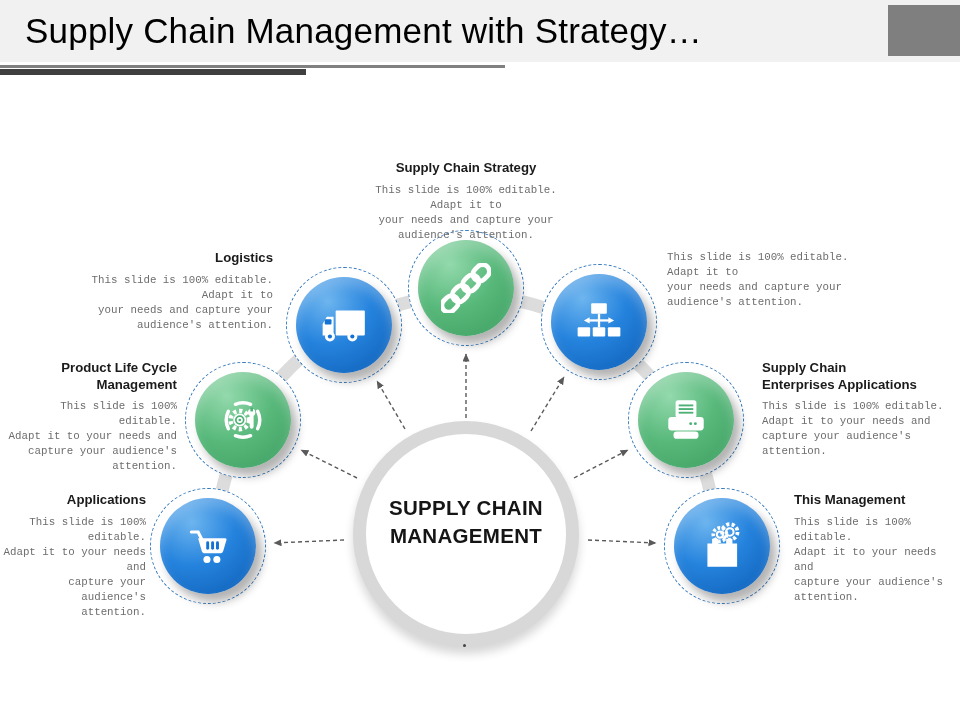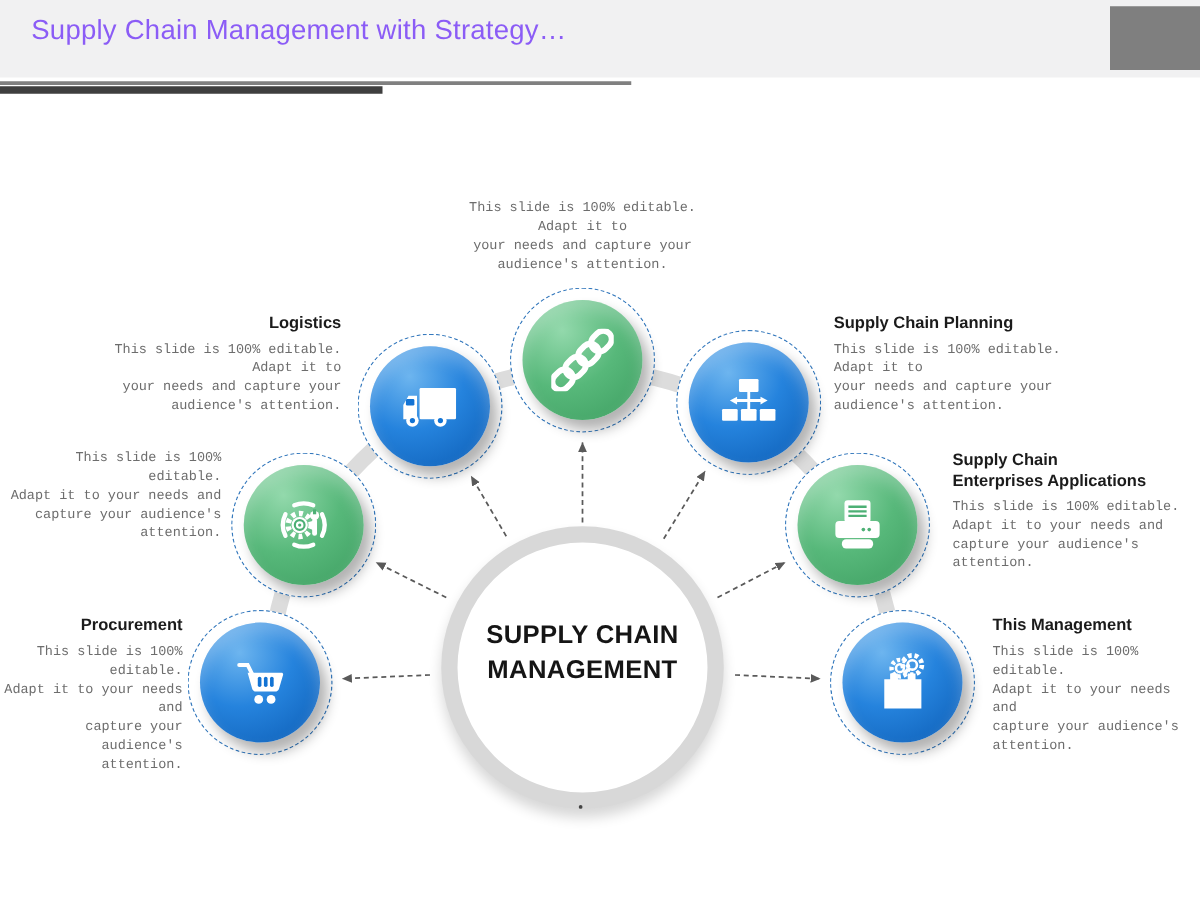--- a/index.html
+++ b/index.html
@@ -3,21 +3,21 @@
 <meta charset="utf-8">
 <style>
   html,body{margin:0;padding:0;}
   body{
     width:960px;height:720px;position:relative;overflow:hidden;
     background:#ffffff;
     font-family:"Liberation Sans", sans-serif;
   }
   
   .header-band{position:absolute;left:0;top:0;width:960px;height:62px;background:#f1f1f2;}
-  .slide-title{position:absolute;left:25px;top:11px;font-size:22px;color:#8b5cf6;letter-spacing:.2px;white-space:nowrap;}
+  .slide-title{position:absolute;left:25px;top:11px;font-size:35px;color:#000000;letter-spacing:.2px;white-space:nowrap;}
   .accent-square{position:absolute;left:888px;top:5px;width:72px;height:51px;background:#7f7f7f;}
   .rule-gray{position:absolute;left:0;top:65px;width:505px;height:2.5px;background:#808080;}
   .rule-dark{position:absolute;left:0;top:69px;width:306px;height:5.5px;background:#3f3f3f;}
   
   .diagram-svg{position:absolute;left:0;top:0;z-index:1;}
   
   .sat-ring{position:absolute;width:116px;height:116px;border-radius:50%;background:#fff;
     border:1.4px dashed #3579bd;box-sizing:border-box;z-index:3;}
   .bubble{position:absolute;width:96px;height:96px;border-radius:50%;z-index:4;
     display:flex;align-items:center;justify-content:center;
@@ -167,57 +167,59 @@
   </svg>
 </div>
 
 <div class="hub">
   <div class="hub-label">SUPPLY CHAIN
 MANAGEMENT</div>
 </div>
 <div class="stray-dot"></div>
 
 <div class="label align-c" style="left:356px;top:160px;width:220px">
+  <div class="t">Supply Chain Strategy</div>
   <div class="d">This slide is 100% editable. Adapt it to
 your needs and capture your
 audience's attention.</div>
 </div>
 
 <div class="label align-r" style="right:687px;top:250px;width:200px">
   <div class="t">Logistics</div>
   <div class="d">This slide is 100% editable. Adapt it to
 your needs and capture your
 audience's attention.</div>
 </div>
 
 <div class="label align-l" style="left:667px;top:250px;width:210px">
-  <div class="t">Supply Chain Planning</div>
   <div class="d">This slide is 100% editable. Adapt it to
 your needs and capture your
 audience's attention.</div>
 </div>
 
 <div class="label align-r" style="right:783px;top:360px;width:170px">
+  <div class="t">Product Life Cycle
+Management</div>
   <div class="d">This slide is 100% editable.
 Adapt it to your needs and
 capture your audience's
 attention.</div>
 </div>
 
 <div class="label align-l" style="left:762px;top:360px;width:190px">
   <div class="t">Supply Chain
 Enterprises Applications</div>
   <div class="d">This slide is 100% editable.
 Adapt it to your needs and
 capture your audience's
 attention.</div>
 </div>
 
 <div class="label align-r" style="right:814px;top:492px;width:145px">
-  <div class="t">Procurement</div>
+  <div class="t">Applications</div>
   <div class="d">This slide is 100% editable.
 Adapt it to your needs and
 capture your audience's
 attention.</div>
 </div>
 
 <div class="label align-l" style="left:794px;top:492px;width:150px">
   <div class="t">This Management</div>
   <div class="d">This slide is 100% editable.
 Adapt it to your needs and

